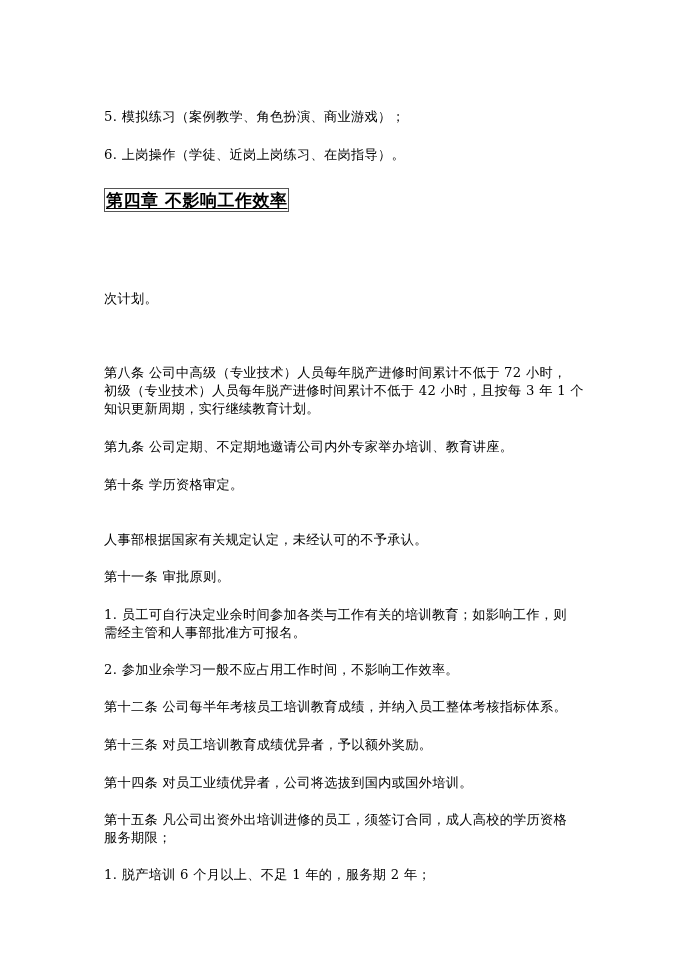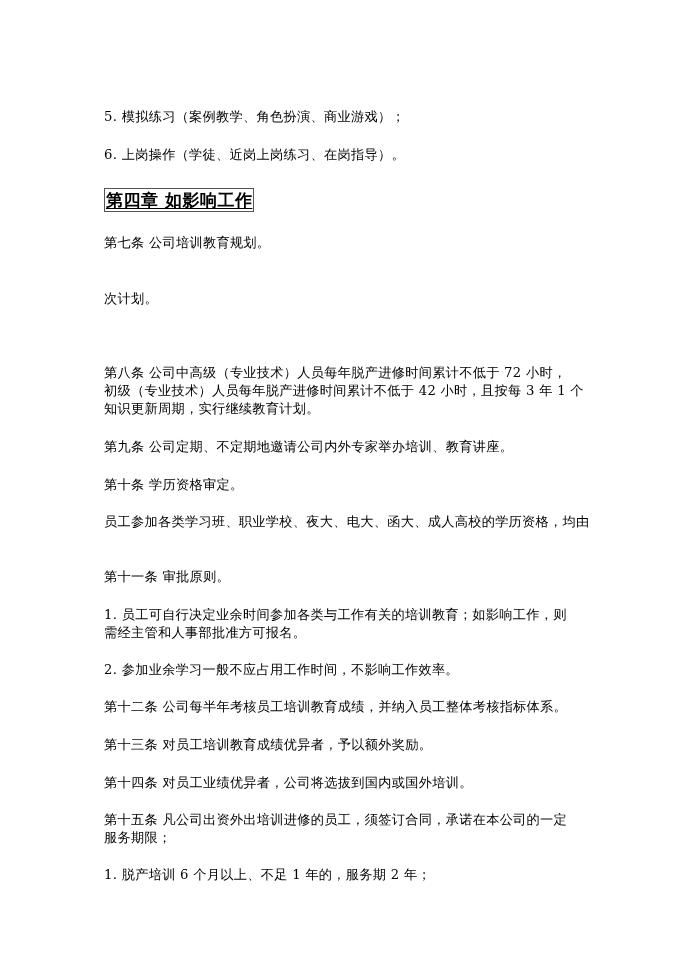--- a/index.html
+++ b/index.html
@@ -12,39 +12,38 @@
              text-decoration: underline; text-underline-offset: 2px;
              font-family: "DejaVu Sans", "Liberation Sans", sans-serif; letter-spacing: 0.5px; }
 </style>
 </head>
 <body>
 
 <div class="page">
   <div class="line" style="top:108px">5.  模拟练习（案例教学、角色扮演、商业游戏）；</div>
   <div class="line" style="top:146px">6.  上岗操作（学徒、近岗上岗练习、在岗指导）。</div>
 
-  <div class="heading">第四章  如影响工作</div>
+  <div class="heading">第四章  不影响工作效率</div>
 
-  <div class="line" style="top:234px">第七条  公司培训教育规划。</div>
   <div class="line" style="top:290px">次计划。</div>
 
   <div class="line" style="top:364px">第八条  公司中高级（专业技术）人员每年脱产进修时间累计不低于 72 小时，</div>
   <div class="line" style="top:382px">初级（专业技术）人员每年脱产进修时间累计不低于 42 小时，且按每 3 年 1 个</div>
   <div class="line" style="top:400px">知识更新周期，实行继续教育计划。</div>
 
   <div class="line" style="top:438px">第九条  公司定期、不定期地邀请公司内外专家举办培训、教育讲座。</div>
 
   <div class="line" style="top:476px">第十条  学历资格审定。</div>
-  <div class="line" style="top:513px">员工参加各类学习班、职业学校、夜大、电大、函大、成人高校的学历资格，均由</div>
+  <div class="line" style="top:531px">人事部根据国家有关规定认定，未经认可的不予承认。</div>
 
   <div class="line" style="top:568px">第十一条  审批原则。</div>
   <div class="line" style="top:606px">1.  员工可自行决定业余时间参加各类与工作有关的培训教育；如影响工作，则</div>
   <div class="line" style="top:624px">需经主管和人事部批准方可报名。</div>
   <div class="line" style="top:661px">2.  参加业余学习一般不应占用工作时间，不影响工作效率。</div>
 
   <div class="line" style="top:736px">第十三条  对员工培训教育成绩优异者，予以额外奖励。</div>
   <div class="line" style="top:698px">第十二条  公司每半年考核员工培训教育成绩，并纳入员工整体考核指标体系。</div>
   <div class="line" style="top:774px">第十四条  对员工业绩优异者，公司将选拔到国内或国外培训。</div>
 
-  <div class="line" style="top:811px">第十五条  凡公司出资外出培训进修的员工，须签订合同，承诺在本公司的一定</div>
+  <div class="line" style="top:811px">第十五条  凡公司出资外出培训进修的员工，须签订合同，成人高校的学历资格</div>
   <div class="line" style="top:829px">服务期限；</div>
   <div class="line" style="top:866px">1.  脱产培训 6 个月以上、不足 1 年的，服务期 2 年；</div>
 </div>
 
 </body></html>

